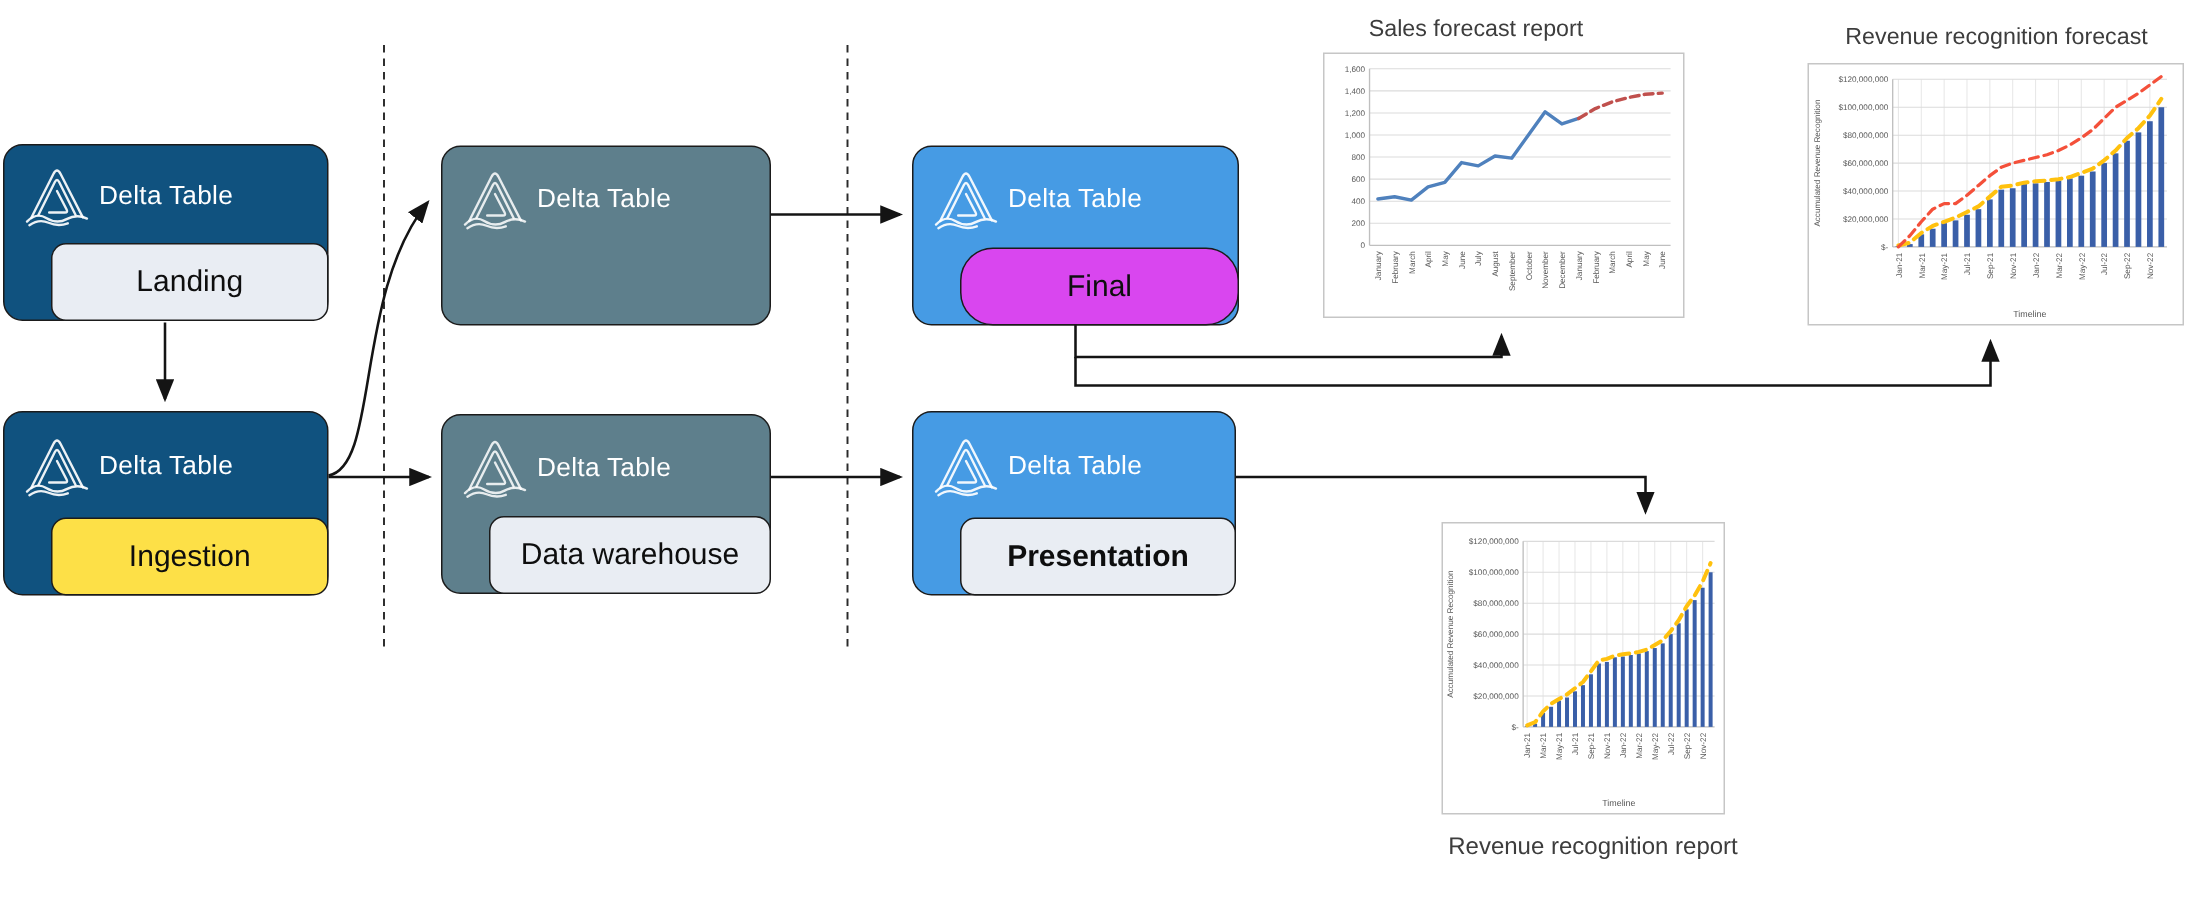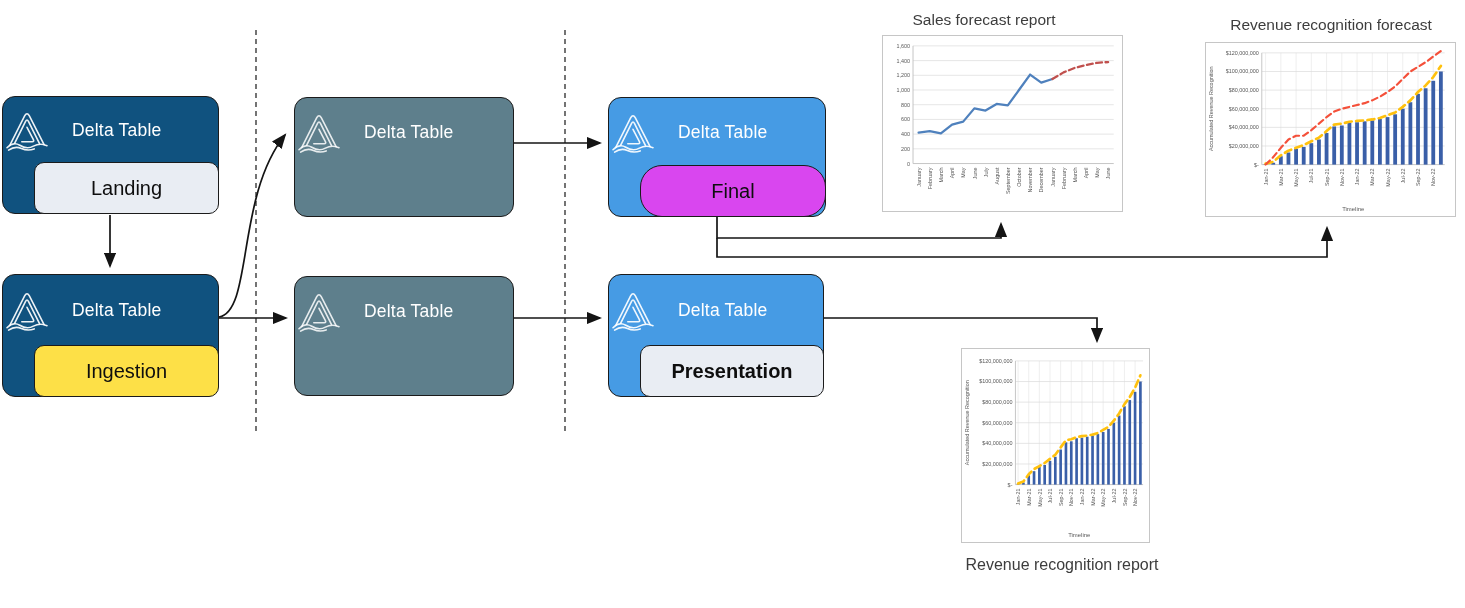--- a/index.html
+++ b/index.html
@@ -7,21 +7,21 @@
     position:relative;width:1465px;height:608px;background:#ffffff;
     font-family:"Liberation Sans",sans-serif;overflow:hidden;
   }
   .overlay{position:absolute;left:0;top:0;width:1465px;height:608px;pointer-events:none;}
   .node{
     position:absolute;border:1.6px solid #1b1b1b;border-radius:13px;
     box-sizing:border-box;
   }
   .node-head{
     position:absolute;left:0;right:0;top:0;bottom:50px;
-    display:flex;align-items:center;gap:21px;
+    display:flex;align-items:center;gap:4px;padding-left:11px;
   }
   .node-head .logo{flex:0 0 auto;}
   .node-header-text{
     color:#ffffff;font-size:17.5px;letter-spacing:.2px;white-space:nowrap;
   }
   .node-label{
     position:absolute;left:-1px;right:-1px;bottom:-1px;height:52px;
     background:#E9EDF3;border:1.6px solid #1b1b1b;border-radius:10px;
     display:flex;align-items:center;justify-content:center;
     font-size:20px;color:#0e0e0e;box-sizing:border-box;white-space:nowrap;margin-left:32px;
@@ -102,20 +102,21 @@
     <div class="node-head">
       <svg class="logo" width="48" height="45" viewBox="0 0 60 56" fill="none" stroke="rgba(255,255,255,.85)" stroke-width="2" stroke-linecap="round" stroke-linejoin="round">
         <path d="M8.5 46.5 L27.2 9.5 Q30 4.5 32.8 9.5 L51.5 46"></path>
         <path d="M14.5 44 L28.2 16.5 Q30 13.2 31.8 16.5 L45.5 44"></path>
         <path d="M30 24 L38 39.5 Q39.3 42 36.5 42 L23.5 42"></path>
         <path d="M5 49.5 Q13 41.5 21 46.5 Q30 52 38 47.5 Q46.5 43 55 47"></path>
         <path d="M7 52.5 Q15 47 23 50.5 Q31 54 39 51"></path>
       </svg>
       <span class="node-header-text">Delta Table</span>
     </div>
+    <div class="node-label" style="background-color: rgb(233, 237, 243);">Data warehouse</div>
   </div>
 
   <div class="node" style="left: 608px; top: 97px; width: 218px; height: 120px; background-color: rgb(70, 155, 228);">
     <div class="node-head">
       <svg class="logo" width="48" height="45" viewBox="0 0 60 56" fill="none" stroke="rgba(255,255,255,.92)" stroke-width="2" stroke-linecap="round" stroke-linejoin="round">
         <path d="M8.5 46.5 L27.2 9.5 Q30 4.5 32.8 9.5 L51.5 46"></path>
         <path d="M14.5 44 L28.2 16.5 Q30 13.2 31.8 16.5 L45.5 44"></path>
         <path d="M30 24 L38 39.5 Q39.3 42 36.5 42 L23.5 42"></path>
         <path d="M5 49.5 Q13 41.5 21 46.5 Q30 52 38 47.5 Q46.5 43 55 47"></path>
         <path d="M7 52.5 Q15 47 23 50.5 Q31 54 39 51"></path>

